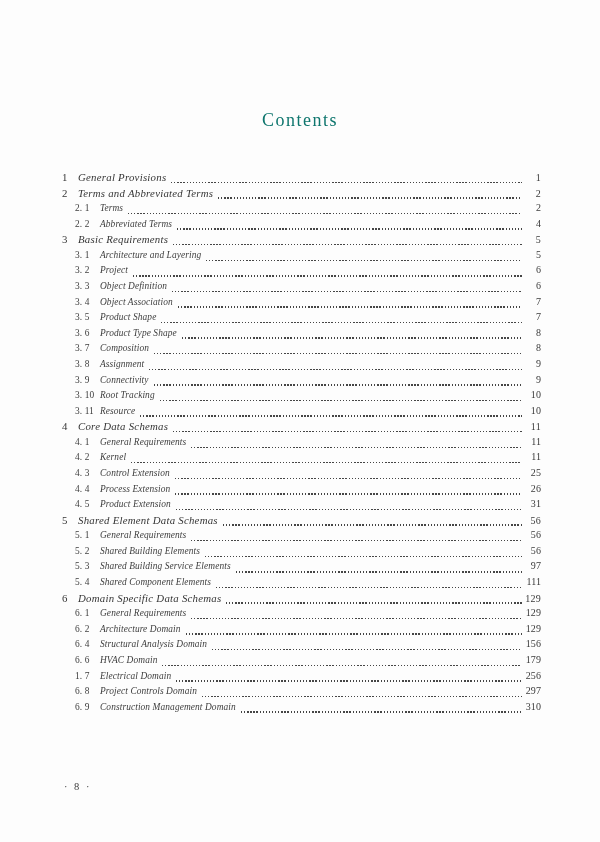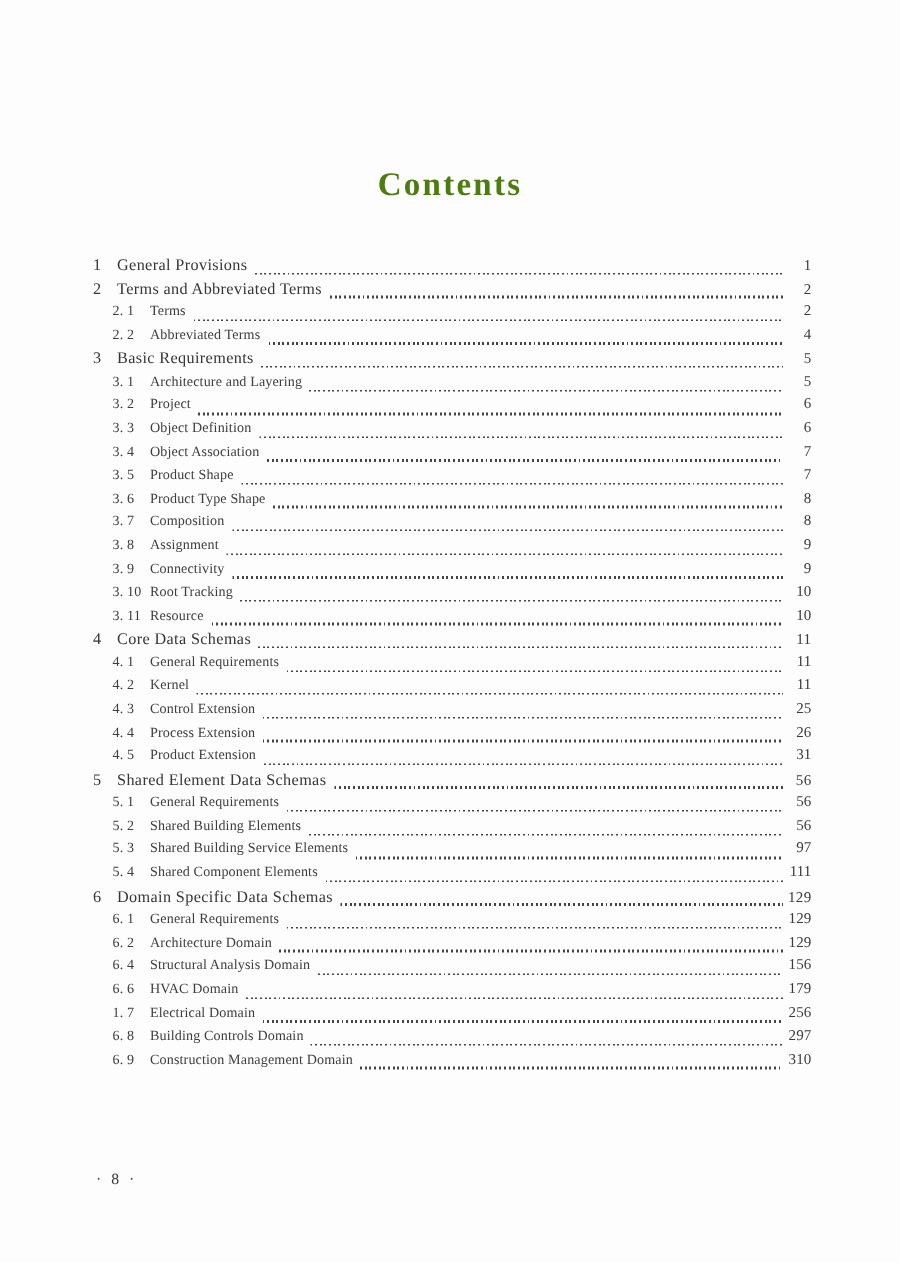--- a/index.html
+++ b/index.html
@@ -8,24 +8,24 @@
     background: #fdfdfd;
     font-family: "Liberation Serif", "DejaVu Serif", serif;
     color: #3a3a3a;
     overflow: hidden;
     position: relative;
   }
   .page-title {
     position: absolute;
     top: 110px; left: 0; right: 0;
     text-align: center;
-    font-size: 22px;
+    font-size: 18px;
     letter-spacing: 1.5px;
-    color: #4d7c0f;
-    font-weight: 700;
+    color: #0f766e;
+    font-weight: 400;
   }
   .toc {
     position: absolute;
     top: 171px;
     left: 62px;
     right: 59px;
   }
   .row {
     display: flex;
     align-items: baseline;
@@ -38,21 +38,21 @@
     color: #353535;
   }
   .row.lvl2 {
     font-size: 9.4px;
     letter-spacing: 0.1px;
     padding-left: 13px;
     color: #3d3d3d;
   }
   .lvl1 .num { min-width: 16px; display: inline-block; }
   .lvl2 .num { min-width: 25px; display: inline-block; }
-  .ttl { white-space: nowrap; }
+  .ttl { white-space: nowrap; font-style: italic; }
   .leader {
     flex: 1 1 auto;
     align-self: stretch;
     position: relative;
     margin: 0 3px 0 5px;
     min-width: 10px;
   }
   .leader::after {
     content: "";
     position: absolute;
@@ -275,21 +275,21 @@
       <span class="pg">179</span>
     </div>
     <div class="row lvl2">
       <span class="num">1. 7</span>
       <span class="ttl">Electrical Domain</span>
       <span class="leader"></span>
       <span class="pg">256</span>
     </div>
     <div class="row lvl2">
       <span class="num">6. 8</span>
-      <span class="ttl">Building Controls Domain</span>
+      <span class="ttl">Project Controls Domain</span>
       <span class="leader"></span>
       <span class="pg">297</span>
     </div>
     <div class="row lvl2">
       <span class="num">6. 9</span>
       <span class="ttl">Construction Management Domain</span>
       <span class="leader"></span>
       <span class="pg">310</span>
     </div>
   </div>

